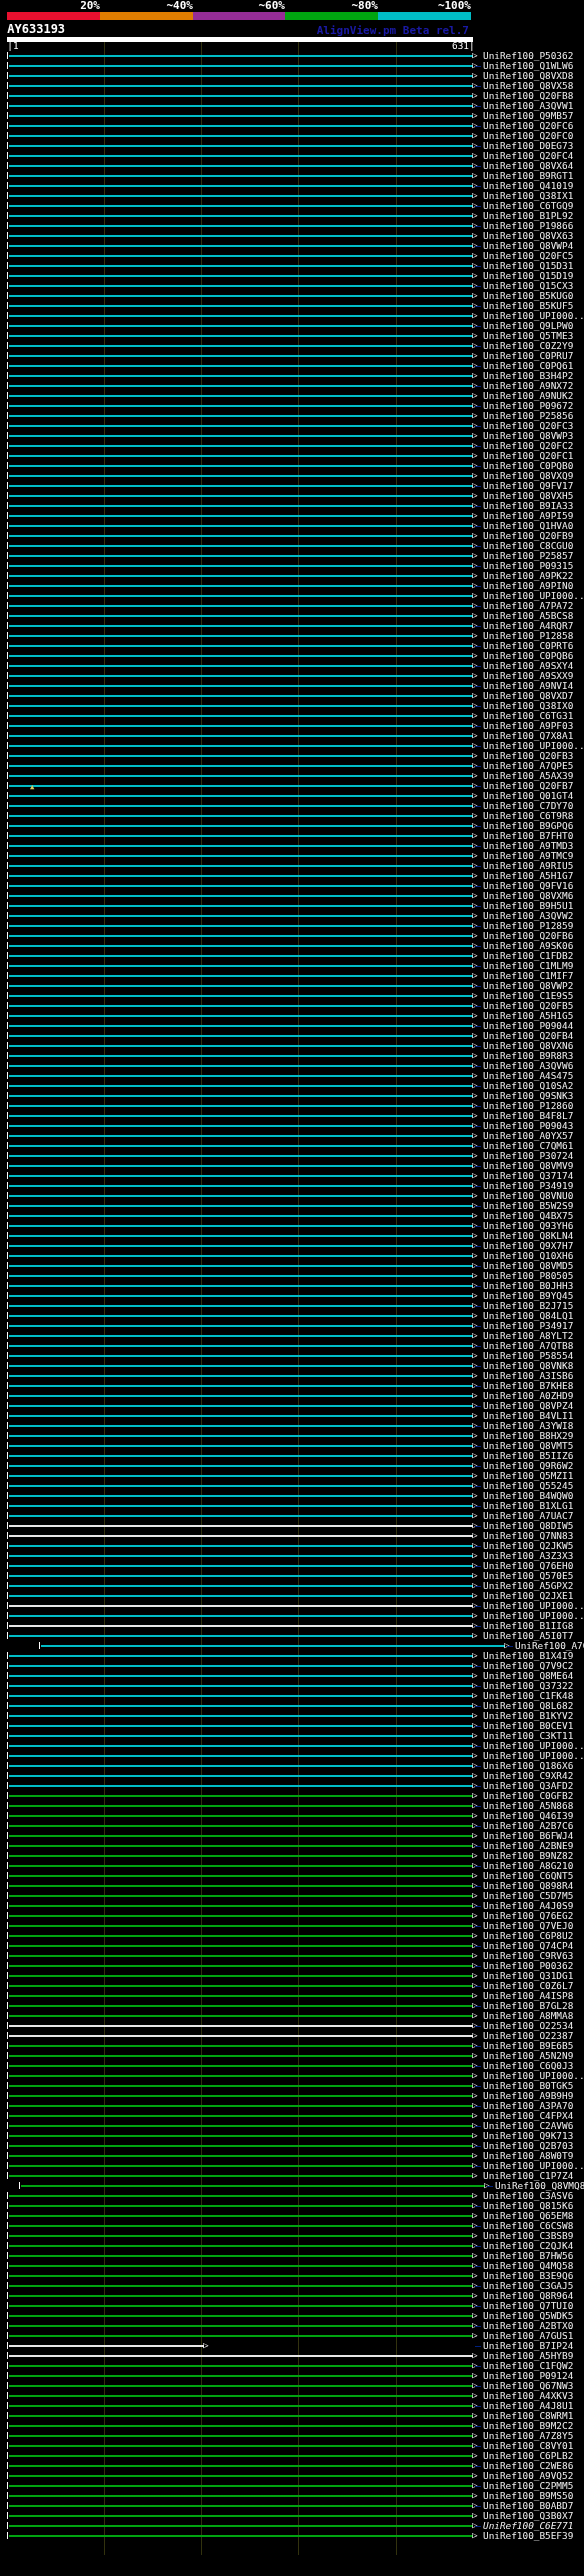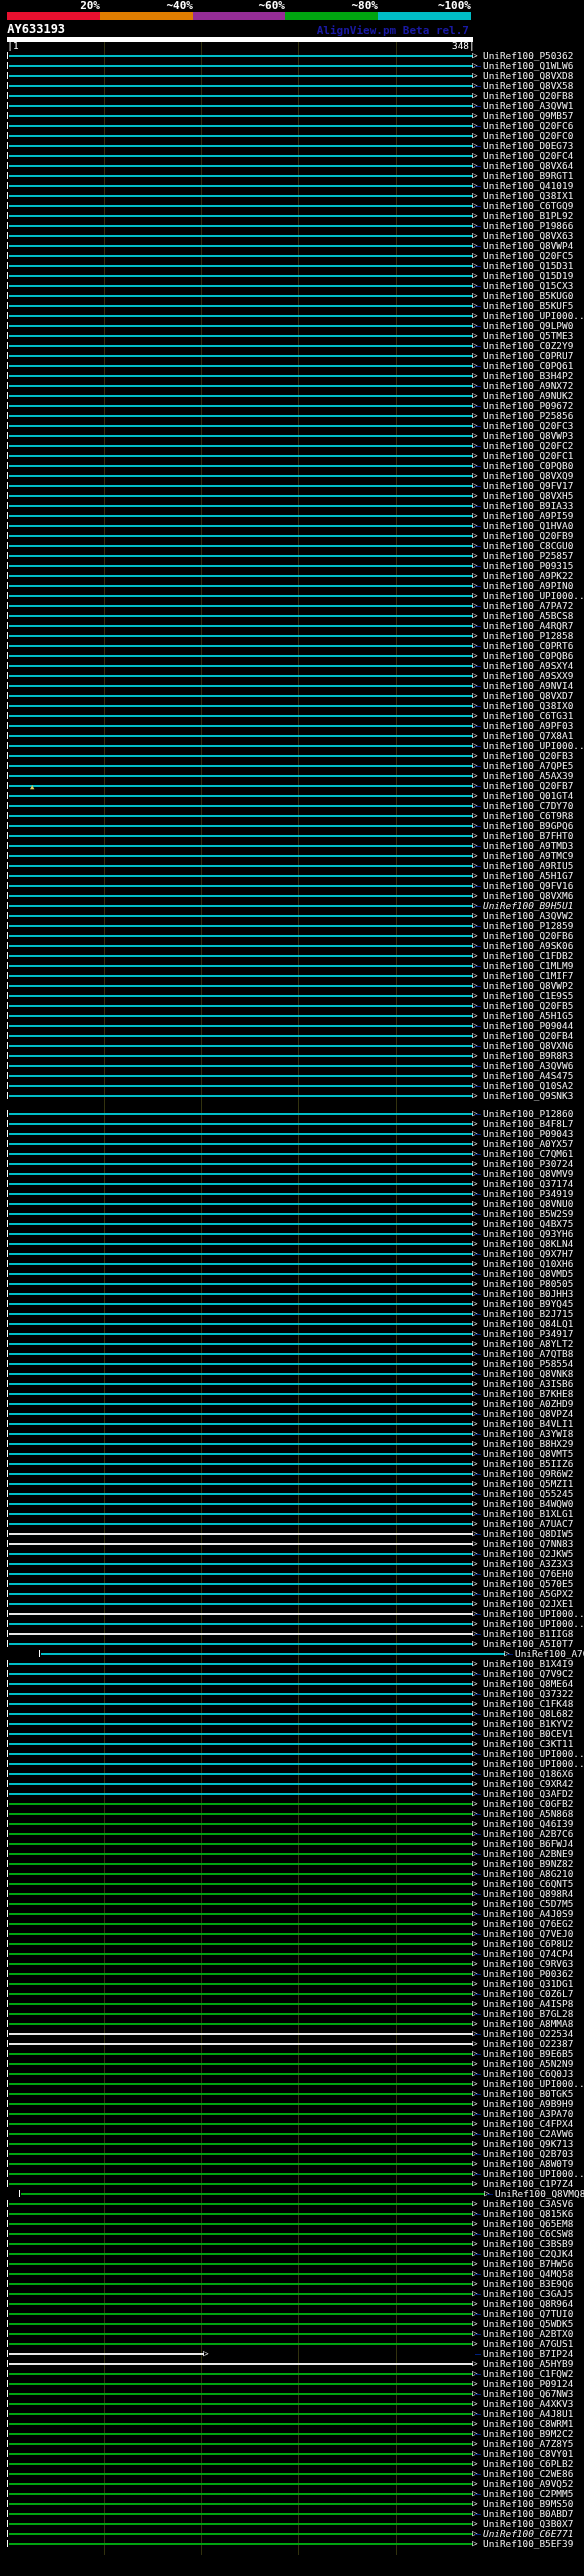--- a/index.html
+++ b/index.html
@@ -44,21 +44,21 @@
       <span class="scale-label" style="left: 314px;">~80%</span>
       <div class="scale-seg" style="left: 378px; width: 93px; background: rgb(0, 188, 198);"></div>
       <span class="scale-label" style="left: 407px;">~100%</span>
     </div>
 
   <span class="qname">AY633193</span>
   <span class="appver">AlignView.pm Beta rel.7</span>
 
   <div class="rbar"></div>
   <span class="rlab" style="left:7.3px">|1</span>
-  <span class="rlab" style="left:452px">348|</span>
+  <span class="rlab" style="left:452px">631|</span>
 
   <div class="grid" id="grid">
       <div class="gridline" style="left: 104px;"></div>
       <div class="gridline" style="left: 201px;"></div>
       <div class="gridline" style="left: 298px;"></div>
       <div class="gridline" style="left: 396px;"></div>
     </div>
 
   <div class="rows" id="rows">
       <div class="row" style="height: 10px;">
@@ -607,21 +607,21 @@
         <span class="arrow" style="left: 472px;">▷</span>
         <span class="dash"></span>
         <span class="hitlabel">UniRef100_Q9FV16</span>
       </div>
       <div class="row" style="height: 10px;">
         <span class="tick"></span>
         <div class="bar" style="width: 464px; background: rgb(0, 188, 198);"></div>
         <span class="arrow" style="left: 472px;">▷</span>
         <span class="hitlabel">UniRef100_Q8VXM6</span>
       </div>
-      <div class="row" style="height: 10px; font-style: italic;">
+      <div class="row" style="height: 10px;">
         <span class="tick"></span>
         <div class="bar" style="width: 464px; background: rgb(0, 188, 198);"></div>
         <span class="arrow" style="left: 472px;">▷</span>
         <span class="dash"></span>
         <span class="hitlabel">UniRef100_B9H5U1</span>
       </div>
       <div class="row" style="height: 10px;">
         <span class="tick"></span>
         <div class="bar" style="width: 464px; background: rgb(0, 188, 198);"></div>
         <span class="arrow" style="left: 472px;">▷</span>
@@ -737,21 +737,21 @@
         <span class="arrow" style="left: 472px;">▷</span>
         <span class="dash"></span>
         <span class="hitlabel">UniRef100_Q10SA2</span>
       </div>
       <div class="row" style="height: 10px;">
         <span class="tick"></span>
         <div class="bar" style="width: 464px; background: rgb(0, 188, 198);"></div>
         <span class="arrow" style="left: 472px;">▷</span>
         <span class="hitlabel">UniRef100_Q9SNK3</span>
       </div>
-      <div class="row" style="height: 10px; margin-top: 8px;">
+      <div class="row" style="height: 10px;">
         <span class="tick"></span>
         <div class="bar" style="width: 464px; background: rgb(0, 188, 198);"></div>
         <span class="arrow" style="left: 472px;">▷</span>
         <span class="dash"></span>
         <span class="hitlabel">UniRef100_P12860</span>
       </div>
       <div class="row" style="height: 10px;">
         <span class="tick"></span>
         <div class="bar" style="width: 464px; background: rgb(0, 188, 198);"></div>
         <span class="arrow" style="left: 472px;">▷</span>

